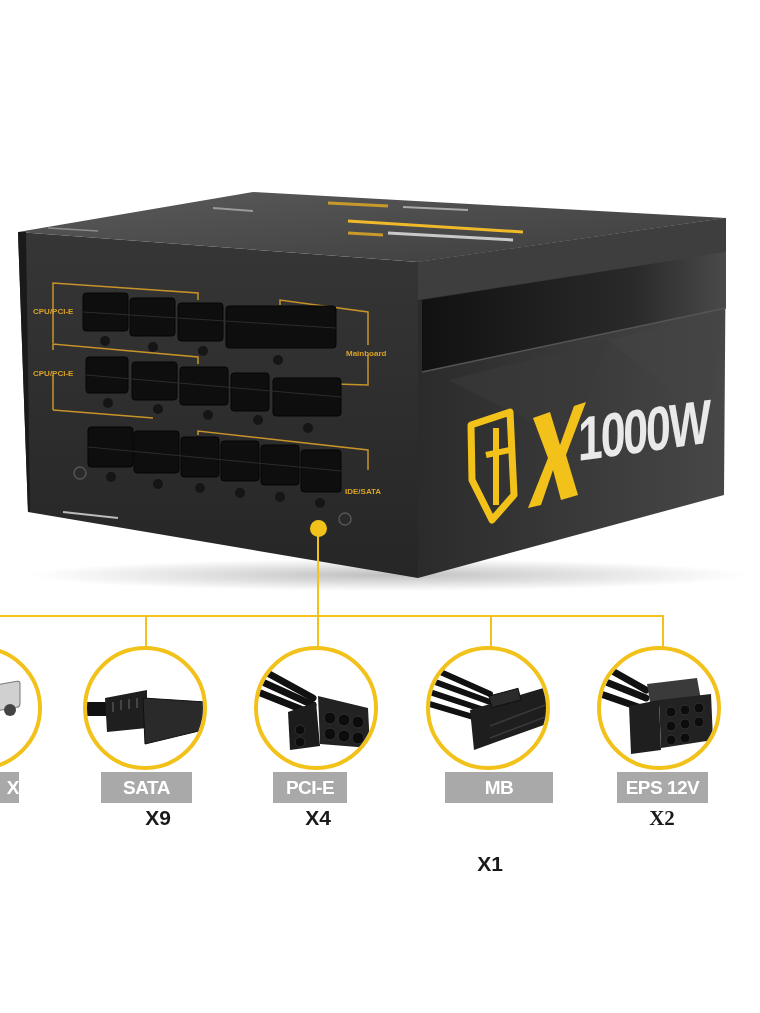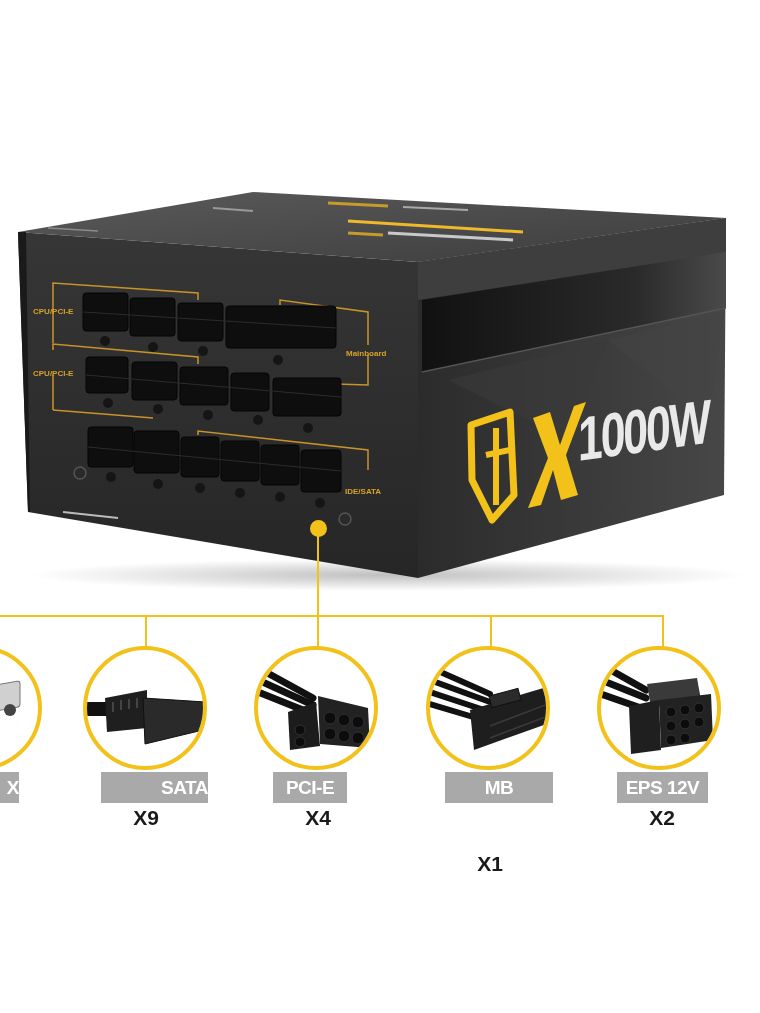--- a/index.html
+++ b/index.html
@@ -183,22 +183,22 @@
     <polygon points="18,48 60,40 60,78 20,82" fill="#1f1f1f"></polygon>
     <polygon points="56,48 118,52 116,80 58,94" fill="#2a2a2a" stroke="#111"></polygon>
     <g stroke="#444" stroke-width="2">
       <line x1="26" y1="52" x2="26" y2="62"></line>
         <line x1="34" y1="50" x2="34" y2="60"></line>
       <line x1="42" y1="49" x2="42" y2="59"></line>
         <line x1="50" y1="48" x2="50" y2="58"></line>
     </g>
   </svg>
 </div>
-<div class="label" style="left:101px;top:772px;width:107px;text-align:right;">SATA</div>
-<div class="count" style="left:101px;top:806px;">X9</div>
+<div class="label" style="left:101px;top:772px;width:91px;">SATA</div>
+<div class="count" style="left:113px;top:806px;">X9</div>
 
 <div class="circle" style="left:254px;top:646px;">
   <svg width="124" height="124" viewBox="0 0 124 124">
     <g stroke="#111" stroke-width="7" stroke-linecap="round">
       <line x1="0" y1="30" x2="55" y2="55"></line>
         <line x1="0" y1="42" x2="50" y2="62"></line>
         <line x1="4" y1="20" x2="55" y2="48"></line>
     </g>
     <polygon points="30,62 58,52 62,96 32,100" fill="#1c1c1c"></polygon>
     <polygon points="60,46 110,58 112,98 62,94" fill="#222"></polygon>
@@ -252,13 +252,13 @@
         <circle cx="98" cy="58" r="5"></circle>
       <circle cx="70" cy="76" r="5"></circle>
         <circle cx="84" cy="74" r="5"></circle>
         <circle cx="98" cy="72" r="5"></circle>
       <circle cx="70" cy="90" r="5"></circle>
         <circle cx="84" cy="88" r="5"></circle>
     </g>
   </svg>
 </div>
 <div class="label" style="left:617px;top:772px;width:91px;">EPS 12V</div>
-<div class="count" style="left:617px;top:806px;">X2</div>
+<div class="count" style="left:617px;top:806px;font-family:Liberation Serif, serif;">X2</div>
 
 </body></html>

